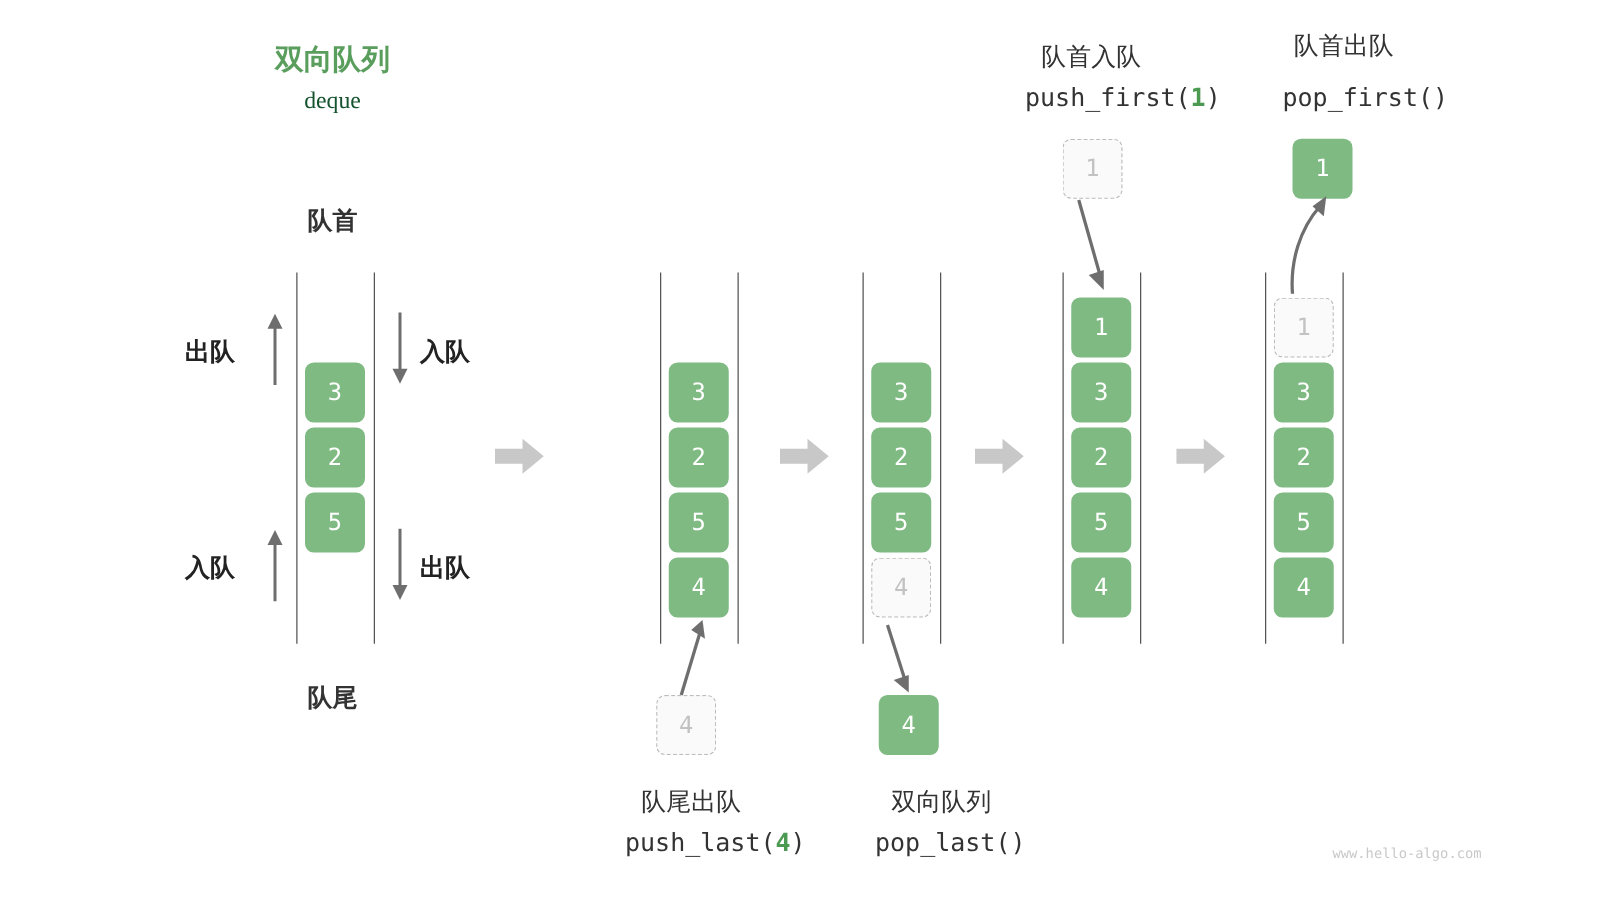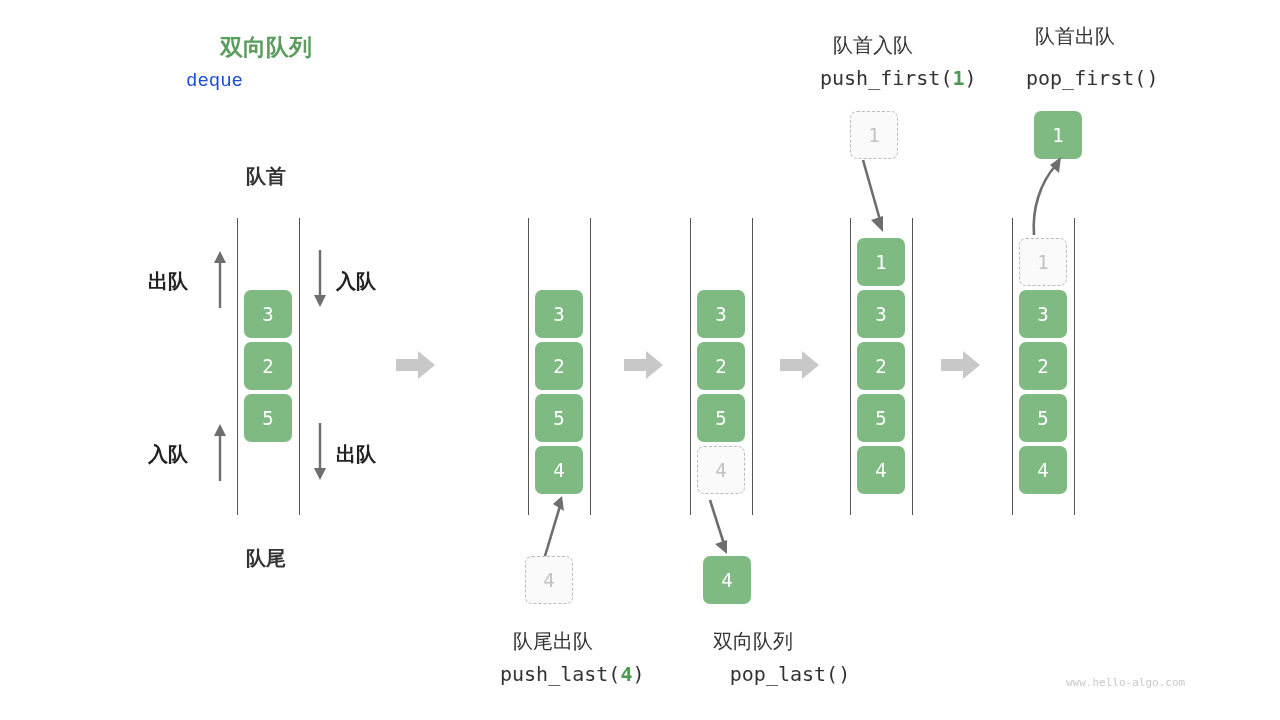--- a/index.html
+++ b/index.html
@@ -19,25 +19,25 @@
 
   
   .title-cn {
     font-size: 23px;
     font-weight: bold;
     color: #5a9e5e;
     white-space: nowrap;
     text-align: center;
   }
   .title-mono {
-    font-family: Liberation Mono, monospace;
+    font-family: Liberation Serif, serif;
     font-size: 19px;
-    color: #1d4ed8;
-    white-space: nowrap;
-    text-align: left;
+    color: #14532d;
+    white-space: nowrap;
+    text-align: center;
   }
 
   
   .op-cn {
     font-size: 20px;
     font-weight: normal;
     color: #333333;
     white-space: nowrap;
     text-align: center;
   }
@@ -118,21 +118,21 @@
 <div class="abs op-cn" style="left:798px; top:32px; width:150px;">队首入队</div>
 <div class="abs op-code" style="left:820px; top:66px; width:205px; text-align:left;"><span>push_first(</span><span class="arg">1</span><span>)</span></div>
 
 <div class="abs op-cn" style="left:1000px; top:23px; width:150px;">队首出队</div>
 <div class="abs op-code" style="left:1026px; top:66px; width:190px; text-align:left;"><span>pop_first(</span><span class="arg"></span><span>)</span></div>
 
 <div class="abs op-cn" style="left:478px; top:628px; width:150px;">队尾出队</div>
 <div class="abs op-code" style="left:500px; top:662px; width:195px; text-align:left;"><span>push_last(</span><span class="arg">4</span><span>)</span></div>
 
 <div class="abs op-cn" style="left:678px; top:628px; width:150px;">双向队列</div>
-<div class="abs op-code" style="left:700px; top:662px; width:180px; text-align:center;"><span>pop_last(</span><span class="arg"></span><span>)</span></div>
+<div class="abs op-code" style="left:700px; top:662px; width:180px; text-align:left;"><span>pop_last(</span><span class="arg"></span><span>)</span></div>
 
 <div class="abs end-label" style="left:216px; top:163px; width:100px;">队首</div>
 <div class="abs end-label" style="left:216px; top:545px; width:100px;">队尾</div>
 
 <div class="abs rail" style="left:237px; top:218px; height:297px;"></div>
 <div class="abs rail" style="left:299px; top:218px; height:297px;"></div>
 
 <div class="abs box solid" style="left:244px; top:290px;">3</div>
 <div class="abs box solid" style="left:244px; top:342px;">2</div>
 <div class="abs box solid" style="left:244px; top:394px;">5</div>

